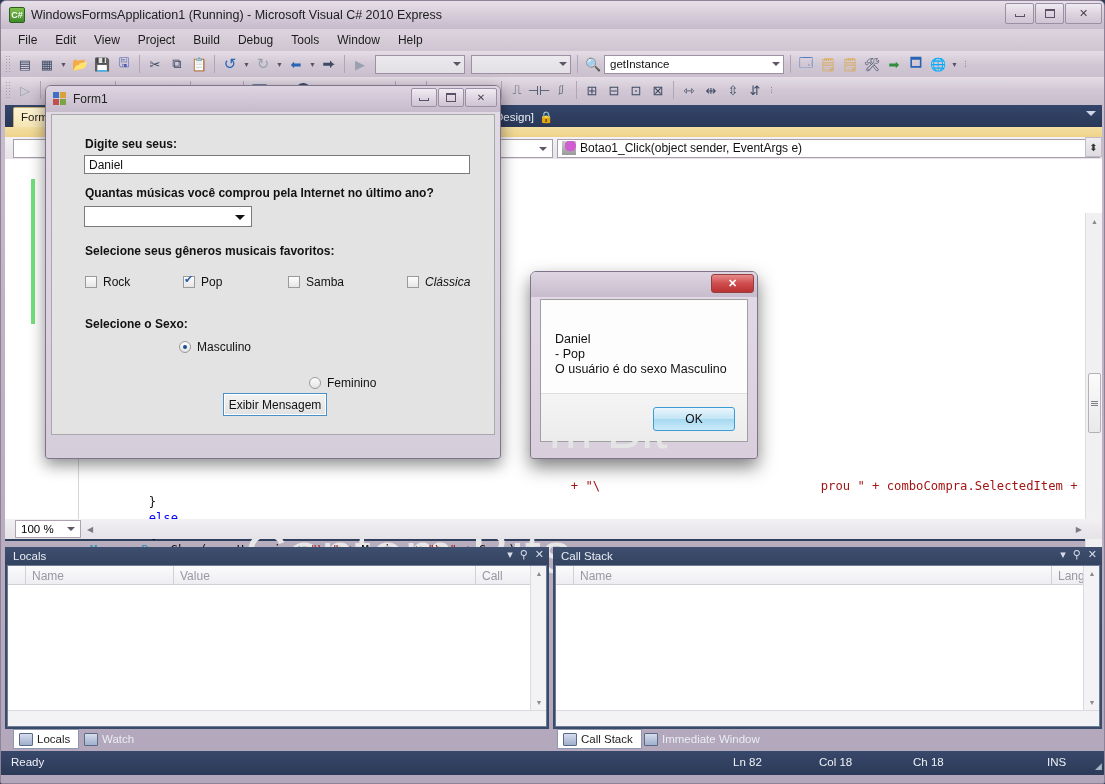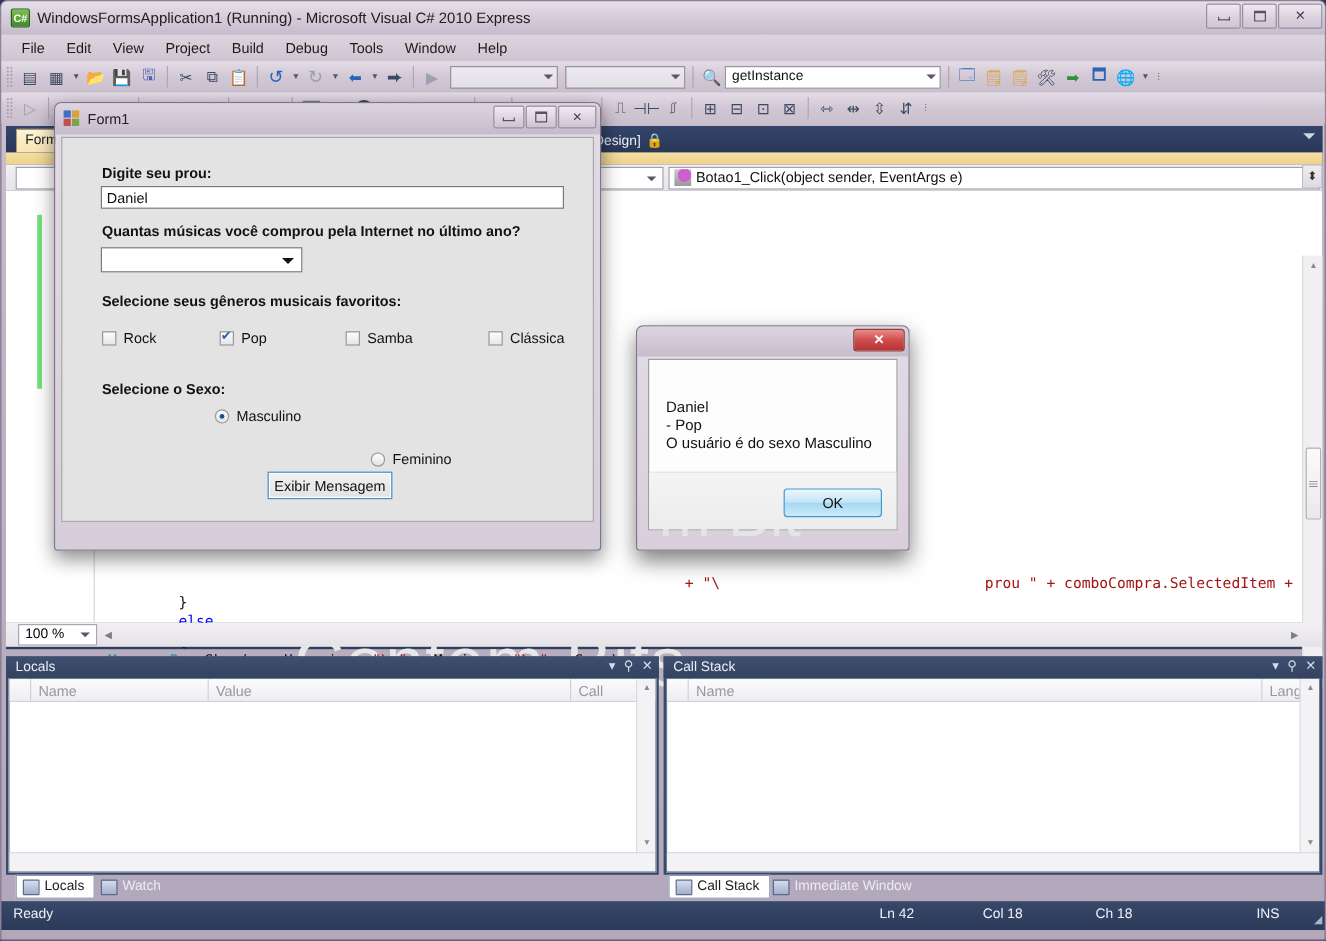--- a/index.html
+++ b/index.html
@@ -455,21 +455,21 @@
       <span>Call Stack</span>
     </div>
     <div class="tt inactive" style="left:638px">
       <span class="ic"></span>
       <span>Immediate Window</span>
     </div>
   </div>
 
   <div class="statusbar">
     <span style="left:10px">Ready</span>
-    <span style="left:732px">Ln 42</span>
+    <span style="left:732px">Ln 82</span>
     <span style="left:818px">Col 18</span>
     <span style="left:912px">Ch 18</span>
     <span style="left:1046px">INS</span>
     <span style="right:4px;top:10px;font-size:9px;color:#aab3c6">◢</span>
   </div>
 
   <div class="form1">
     <div class="f1-bar">
       <span class="f1-ico">
         <b style="left:0;top:0;background:#3e6fc4"></b>
@@ -486,21 +486,21 @@
             <span class="glyph-max"></span>
           </span>
         <span class="f1-btn close">
             <span>✕</span>
           </span>
       </span>
     </div>
 
     <div class="f1-client">
 
-      <div class="fl" style="left:33px; top:22px;">Digite seu prou:</div>
+      <div class="fl" style="left:33px; top:22px;">Digite seu seus:</div>
       <div class="ftext" style="left:32px; top:40px; width:386px; height:19px;">
         <span>Daniel</span>
       </div>
 
       <div class="fl" style="left:33px; top:71px;">Quantas músicas você comprou pela Internet no último ano?</div>
       <div class="fcombo" style="left:32px; top:91px; width:168px; height:21px;">
         <span style="position:absolute;left:4px;top:3px;font-size:12px;"></span>
         <i></i>
       </div>
 
@@ -511,21 +511,21 @@
         <span>Rock</span>
       </div>
       <div class="cb" style="left:131px; top:160px;">
         <span class="box on"></span>
         <span>Pop</span>
       </div>
       <div class="cb" style="left:236px; top:160px;align-items:center;">
         <span class="box"></span>
         <span>Samba</span>
       </div>
-      <div class="cb" style="left:355px; top:160px;">
+      <div class="cb" style="left:355px; top:160px;font-style:italic;">
         <span class="box"></span>
         <span>Clássica</span>
       </div>
 
       <div class="fl" style="left:33px; top:202px;">Selecione o Sexo:</div>
 
       <div class="rb" style="left:127px; top:225px;">
         <span class="dot on"></span>
         <span>Masculino</span>
       </div>

